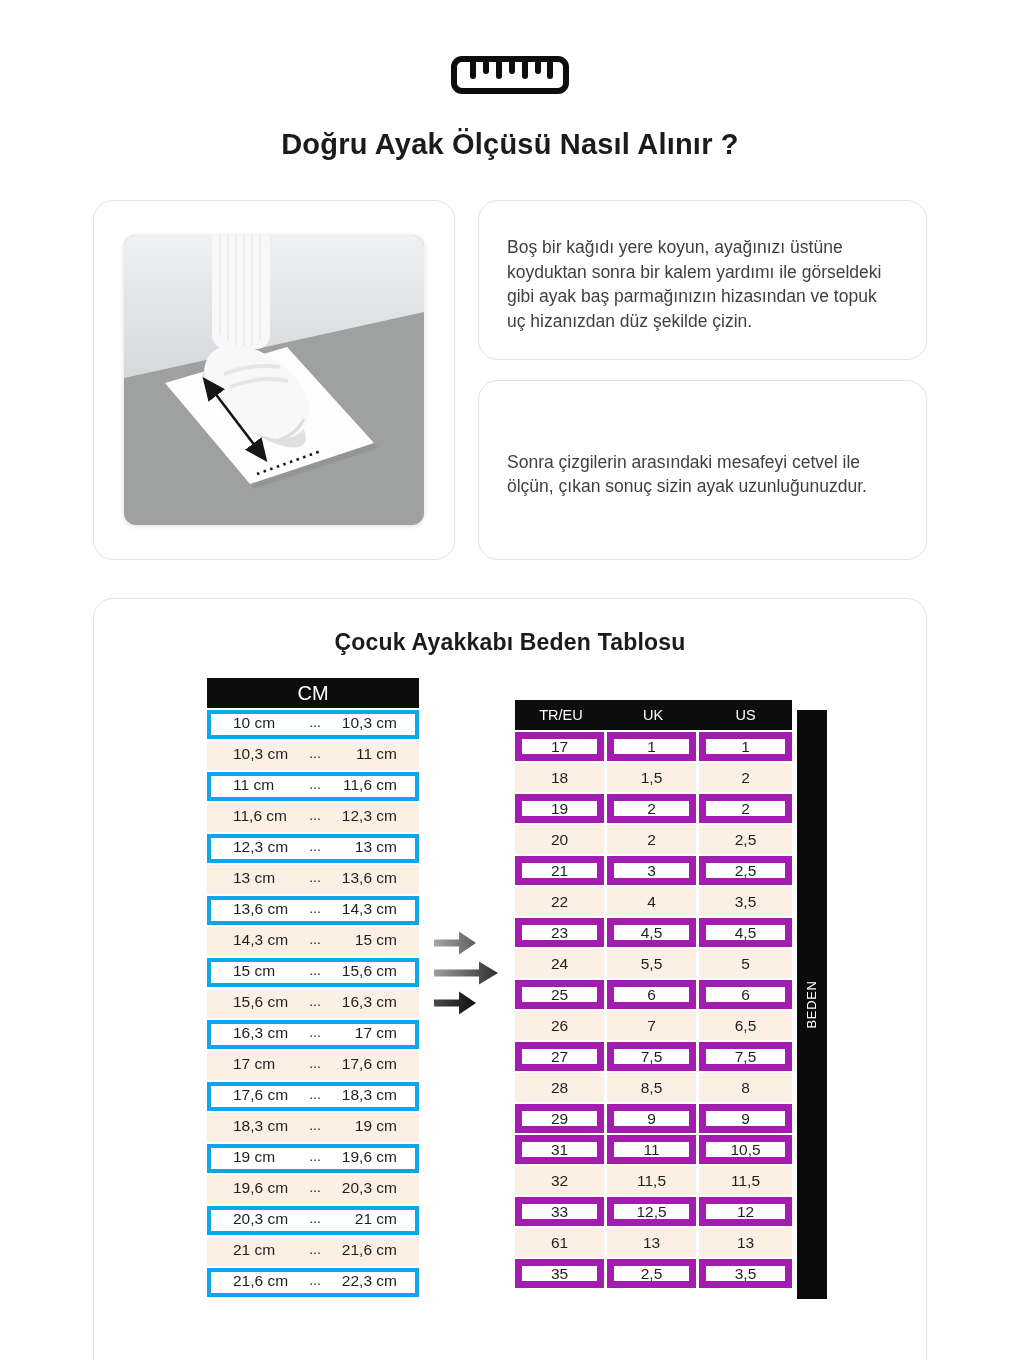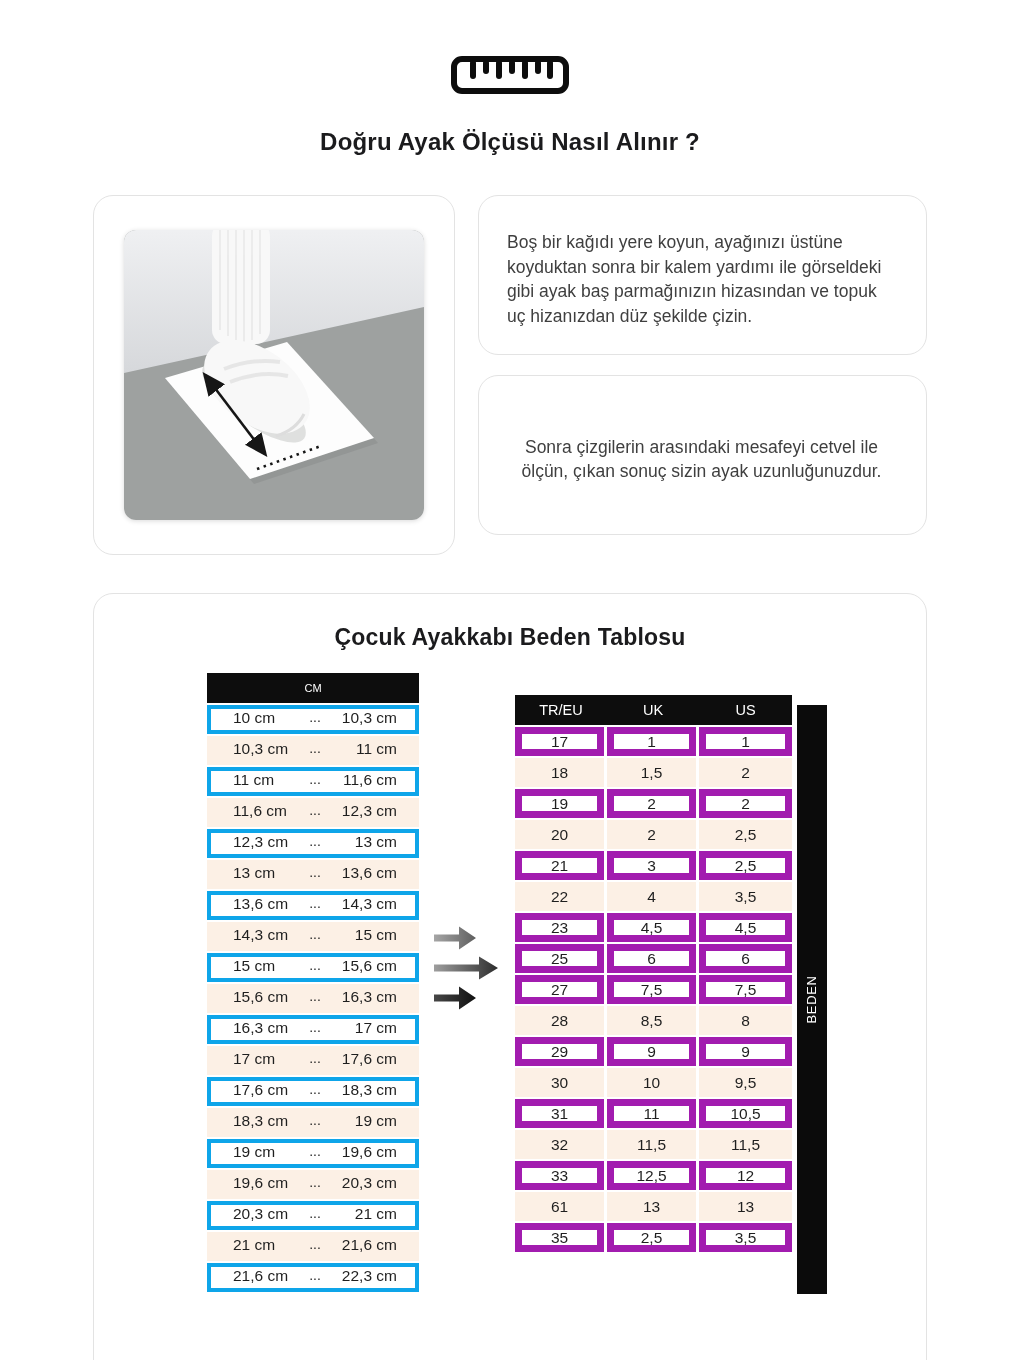--- a/index.html
+++ b/index.html
@@ -3,41 +3,41 @@
 <meta charset="utf-8">
 <style>
   html,body { margin:0; padding:0; background:#ffffff; }
   body { width:1020px; height:1360px; font-family:"Liberation Sans", sans-serif; color:#1f1f1f; }
   .page { position:relative; width:1020px; height:1360px; box-sizing:border-box; padding-top:55px; overflow:hidden; }
 
   
   .ruler-wrap { display:flex; justify-content:center; }
 
   
-  .page-title { margin:33px 0 0; text-align:center; font-size:24px; font-weight:bold; color:#1b1b1d; letter-spacing:0.2px; }
+  .page-title { margin:33px 0 0; text-align:center; font-size:29px; font-weight:bold; color:#1b1b1d; letter-spacing:0.2px; }
   .table-title { margin:30px 0 0; text-align:center; font-size:23px; font-weight:bold; color:#1b1b1d; letter-spacing:0.2px; }
 
   
   .cards-row { width:834px; margin:39px auto 0; display:flex; gap:23px; }
   .card { background:#fff; border:1px solid #e3e3e3; border-radius:20px; box-sizing:border-box; }
   .image-card { width:362px; height:360px; display:flex; align-items:center; justify-content:center; }
   .photo { width:300px; height:290px; border-radius:12px; overflow:hidden; box-shadow:0 1px 5px rgba(0,0,0,0.15); }
   .right-col { flex:1; display:flex; flex-direction:column; }
   .text-card { display:flex; align-items:center; padding:8px 30px 0 28px; }
   .text-card.first { height:160px; margin-bottom:20px; }
-  .text-card.second { height:160px;text-align:center; }
+  .text-card.second { height:180px; }
   .text-card p { margin:0; font-size:17.5px; line-height:24.5px; color:#3f3f3f; }
 
   
   .table-card { width:834px; height:848px; margin:38px auto 0; }
   .tables { display:flex; align-items:flex-start; margin:22px 0 0 113px; }
 
   .cm-table { width:212px; }
   .cm-header { height:30px; margin-bottom:2px; background:#0d0d0d; color:#ffffff;
-               display:flex; align-items:center; justify-content:center; font-size:11px; }
+               display:flex; align-items:center; justify-content:center; font-size:20px; }
   .cm-row { height:29px; margin-bottom:2px; display:flex; 
             padding:0 18px 0 22px; box-sizing:border-box; font-size:15.5px;
             background:#ffffff; border:4px solid #0ea5e9; color:#1f1f1f; }
   .cm-row.alt { background:#fcf0e5; border-color:#fcf0e5; }
   .cm-row .from { flex:1; text-align:left; }
   .cm-row .dots { width:28px; text-align:center; font-size:14px; }
   .cm-row .to { flex:1; text-align:right; }
 
   .arrows { width:96px; display:flex; justify-content:center; margin-top:252px; }
 
@@ -301,45 +301,50 @@
             <div class="size-row alt">
               <span>22</span>
               <span>4</span>
               <span>3,5</span>
             </div>
             <div class="size-row">
               <span>23</span>
               <span>4,5</span>
               <span>4,5</span>
             </div>
+            <div class="size-row alt">
+              <span>24</span>
+              <span>5,5</span>
+              <span>5</span>
+            </div>
             <div class="size-row">
               <span>25</span>
               <span>6</span>
               <span>6</span>
             </div>
+            <div class="size-row alt">
+              <span>26</span>
+              <span>7</span>
+              <span>6,5</span>
+            </div>
             <div class="size-row">
               <span>27</span>
               <span>7,5</span>
               <span>7,5</span>
             </div>
             <div class="size-row alt">
               <span>28</span>
               <span>8,5</span>
               <span>8</span>
             </div>
             <div class="size-row">
               <span>29</span>
               <span>9</span>
               <span>9</span>
             </div>
-            <div class="size-row alt">
-              <span>30</span>
-              <span>10</span>
-              <span>9,5</span>
-            </div>
             <div class="size-row">
               <span>31</span>
               <span>11</span>
               <span>10,5</span>
             </div>
             <div class="size-row alt">
               <span>32</span>
               <span>11,5</span>
               <span>11,5</span>
             </div>

